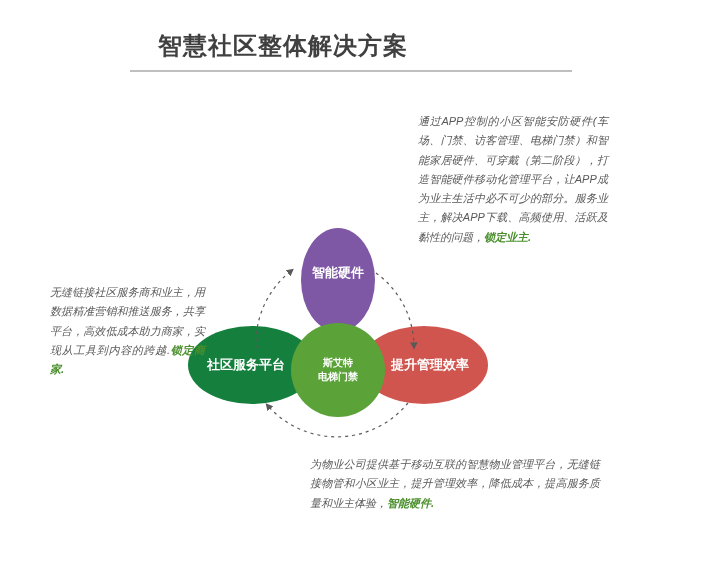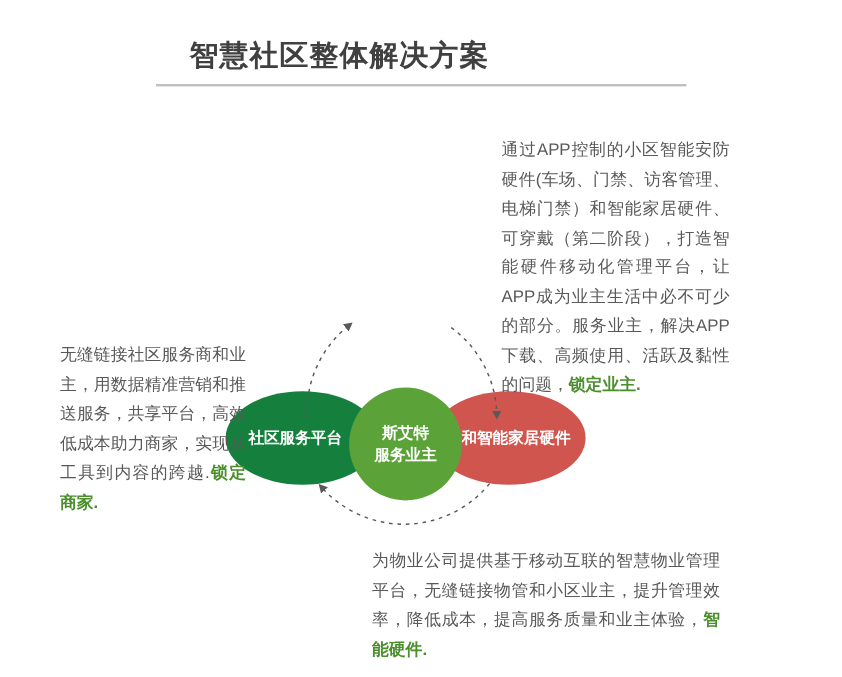--- a/index.html
+++ b/index.html
@@ -89,41 +89,42 @@
     top: 95px;
     width: 94px;
     height: 94px;
     border-radius: 50%;
     background: #5ba338;
     display: flex;
     flex-direction: column;
     align-items: center;
     justify-content: center;
     color: #ffffff;
-    font-size: 13px;
+    font-size: 10px;
     font-weight: bold;
     line-height: 1.4;
     z-index: 3;
   }
   #arrow-svg {
     position: absolute;
     left: -10px;
     top: -10px;
     width: 340px;
     height: 240px;
     z-index: 4;
     pointer-events: none;
   }
 
   
   .note {
     position: absolute;
-    font-size: 14px;
+    font-size: 11px;
     line-height: 1.75;
     color: #595959;
+    font-style: italic;
   }
   .note b {
     color: #4a8f2c;
     font-weight: bold;
   }
   #note-top-right {
     left: 418px;
     top: 112px;
     width: 190px;
     text-align: justify;
@@ -143,32 +144,35 @@
   }
 </style>
 </head>
 <body>
 
 <div id="page-title">智慧社区整体解决方案</div>
 <div id="title-rule"></div>
 
 <div id="diagram">
 
+  <div class="petal petal-top">
+    <span>智能硬件</span>
+  </div>
 
   <div class="petal petal-left">
     <span>社区服务平台</span>
   </div>
 
   <div class="petal petal-right">
-    <span>和智能家居硬件</span>
+    <span>提升管理效率</span>
   </div>
 
   <div id="center-circle">
     <div>斯艾特</div>
-    <div>服务业主</div>
+    <div>电梯门禁</div>
   </div>
 
   <svg id="arrow-svg" viewBox="0 0 340 240">
     <defs>
       <marker id="ah" markerWidth="7" markerHeight="7" refX="3" refY="3.2" orient="auto">
         <path d="M0,0 L6,3.2 L0,6.4 z" fill="#595959"></path>
       </marker>
     </defs>
     <path d="M88,130 A92,92 0 0 1 123,53" fill="none" stroke="#595959" stroke-width="1.2" stroke-dasharray="3,4" marker-end="url(#ah)"></path>
     <path d="M208,55 A92,92 0 0 1 246,128" fill="none" stroke="#595959" stroke-width="1.2" stroke-dasharray="3,4" marker-end="url(#ah)"></path>

